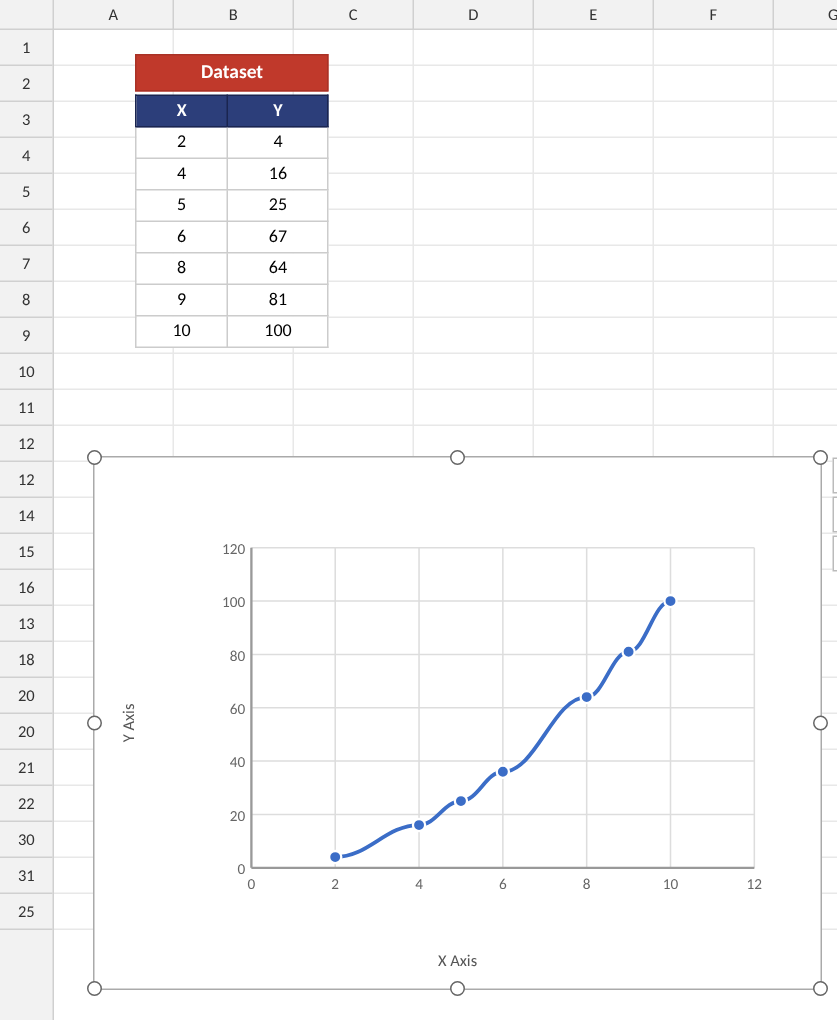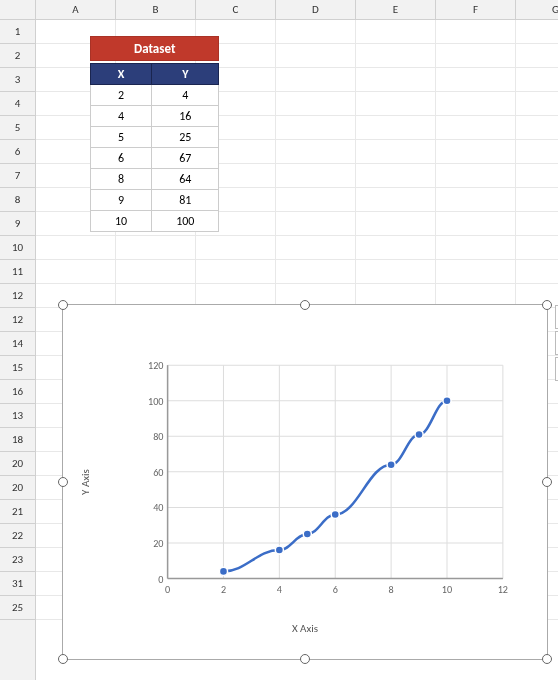--- a/index.html
+++ b/index.html
@@ -238,21 +238,21 @@
       left: 10px;
       top: 50%;
       transform: translateY(-50%) rotate(-90deg);
       font-size: 11px;
       color: #555;
       white-space: nowrap;
     }
 
     .x-axis-label {
       position: absolute;
-      bottom: 24px;
+      bottom: 12px;
       left: 50%;
       transform: translateX(-50%);
       font-size: 11px;
       color: #555;
       text-align: right;
     }
 
     
     .chart-actions {
       position: absolute;
@@ -316,21 +316,21 @@
       <div class="row-num">12</div>
       <div class="row-num">14</div>
       <div class="row-num">15</div>
       <div class="row-num">16</div>
       <div class="row-num">13</div>
       <div class="row-num">18</div>
       <div class="row-num">20</div>
       <div class="row-num">20</div>
       <div class="row-num">21</div>
       <div class="row-num">22</div>
-      <div class="row-num">23</div>
+      <div class="row-num">30</div>
       <div class="row-num">31</div>
       <div class="row-num">25</div>
     </div>
 
     <div class="sheet-content">
 
       <div class="grid-bg">
         <div class="grid-row">
             <div class="grid-cell"></div>
             <div class="grid-cell"></div>

